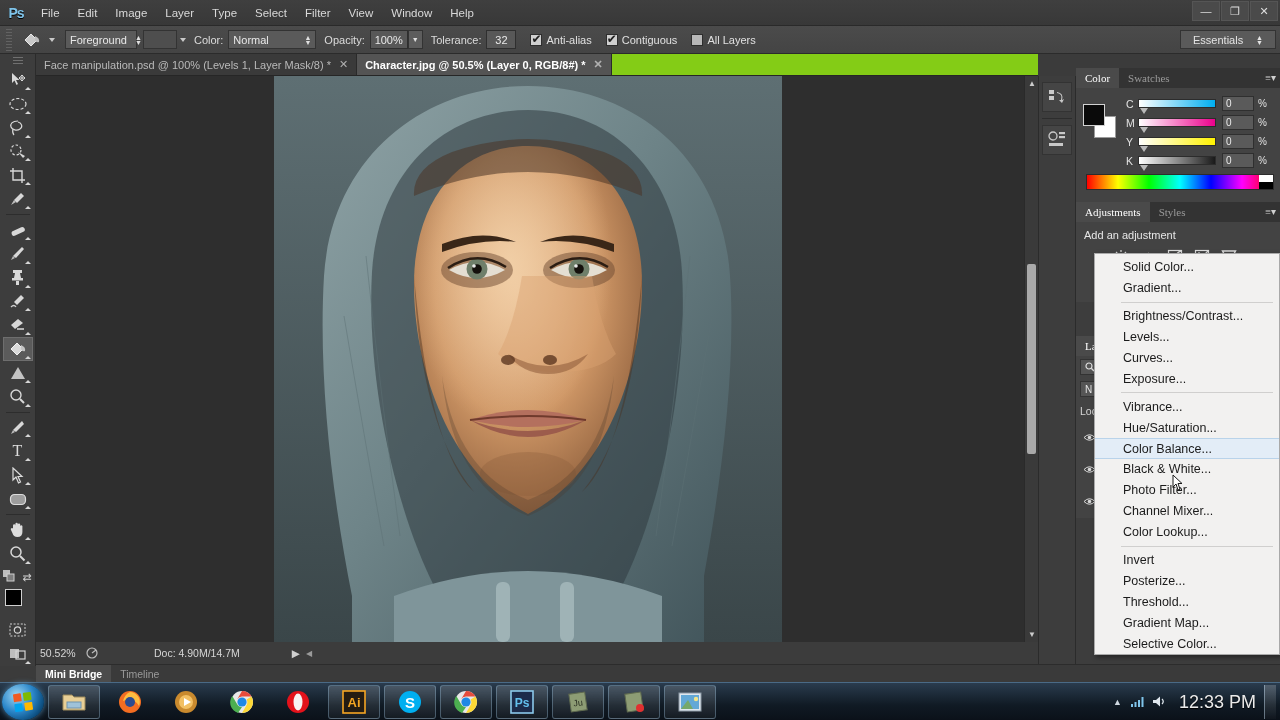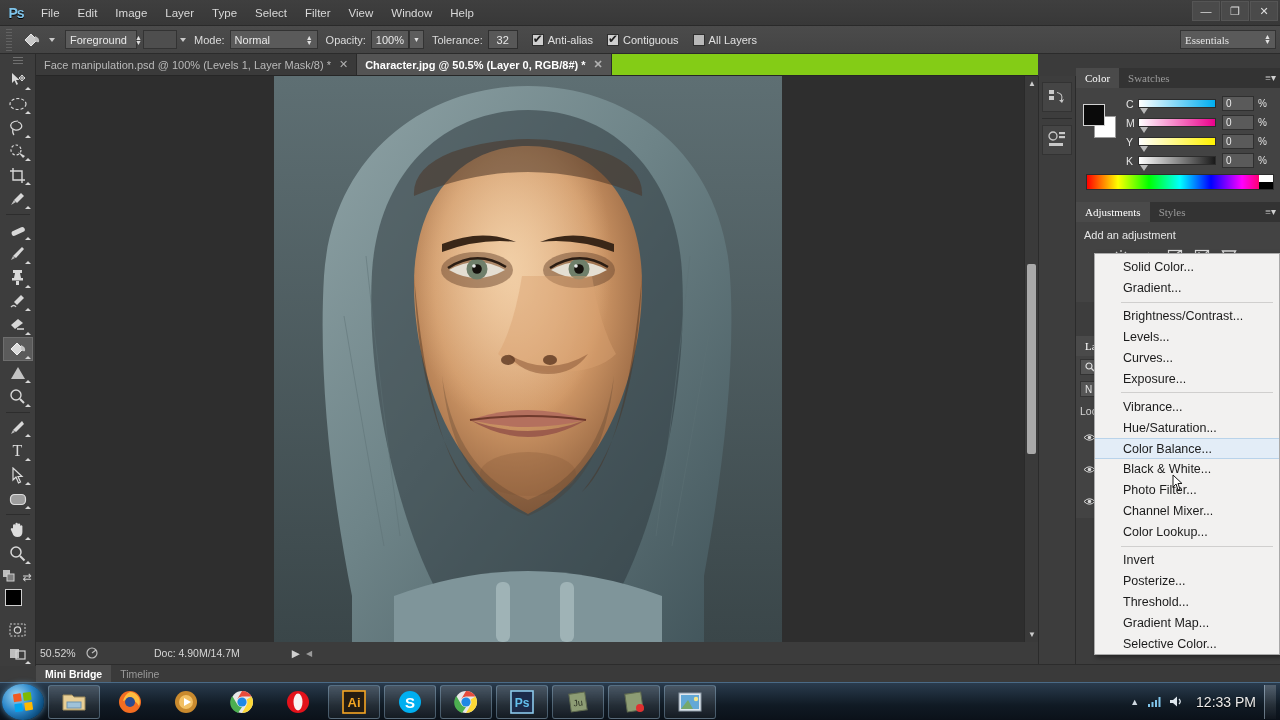--- a/index.html
+++ b/index.html
@@ -79,21 +79,21 @@
     width:12px;height:12px;background:#cfcfcf;border:1px solid #2e2e2e;margin-right:4px;
     position:relative;
   }
   .chk.on .box:after {
     content:"✔"; position:absolute; left:0px; top:-3px; font-size:12px; color:#1d1d1d;
   }
   .chk.empty .box { background:#b8b8b8; }
   .workspace-pick {
     position:absolute; right:4px; top:4px; width:96px; height:19px;
     background:#5a5a5a; border:1px solid #333; color:#e4e4e4; font-size:11px;
-    display:flex; align-items:center; padding:0 4px; overflow:hidden;font-family:Liberation Serif, serif;
+    display:flex; align-items:center; padding:0 12px; overflow:hidden;
   }
 
   
   .tabbar {
     position:absolute; left:36px; top:54px; width:1002px; height:22px;
     background:#84cc16; border-bottom:1px solid #262626; display:flex; align-items:flex-end;
   }
   .doctab {
     height:21px; display:flex; align-items:center; padding:0 8px;
     font-size:11px; color:#b9b9b9; background:#3a3a3a;
@@ -264,21 +264,21 @@
     width:52px;height:34px;margin-left:4px;
     background:linear-gradient(rgba(255,255,255,.16),rgba(255,255,255,.04));
     border:1px solid rgba(160,200,230,.35); border-radius:3px;
     display:flex;align-items:center;justify-content:center;
   }
   .tk.flat { background:transparent; border-color:transparent; }
   .tray {
     position:absolute; right:0; top:0; height:38px; display:flex; align-items:center;
     padding-right:4px;
   }
-  .clock { color:#eaeaea; font-size:14px; margin:2px 8px; text-shadow:0 1px 1px #000;}
+  .clock { color:#eaeaea; font-size:18px; margin:2px 8px; text-shadow:0 1px 1px #000;}
   .showdesk { width:12px;height:34px; background:linear-gradient(rgba(255,255,255,.2),rgba(255,255,255,.02));
     border-left:1px solid rgba(200,225,245,.45);}
 </style>
 </head>
 <body>
 
 <div id="app">
 
   <div class="menubar">
     <div class="ps-logo">Ps</div>
@@ -309,21 +309,21 @@
     </div>
     <div class="tri"></div>
 
     <div class="opt-select" style="width:72px;margin-left:10px;">
       <span>Foreground</span>
       <span class="spin">▲<br>▼</span>
     </div>
     <div class="opt-swatchbox"></div>
     <div class="tri"></div>
 
-    <span class="opt-label">Mode:</span>
+    <span class="opt-label">Color:</span>
     <div class="opt-select" style="width:88px;">
       <span>Normal</span>
       <span class="spin">▲<br>▼</span>
     </div>
 
     <span class="opt-label">Opacity:</span>
     <div class="opt-field" style="width:38px;">100%</div>
     <div class="opt-btn-drop">
       <span style="font-size:7px;color:#e0e0e0;">▼</span>
     </div>

